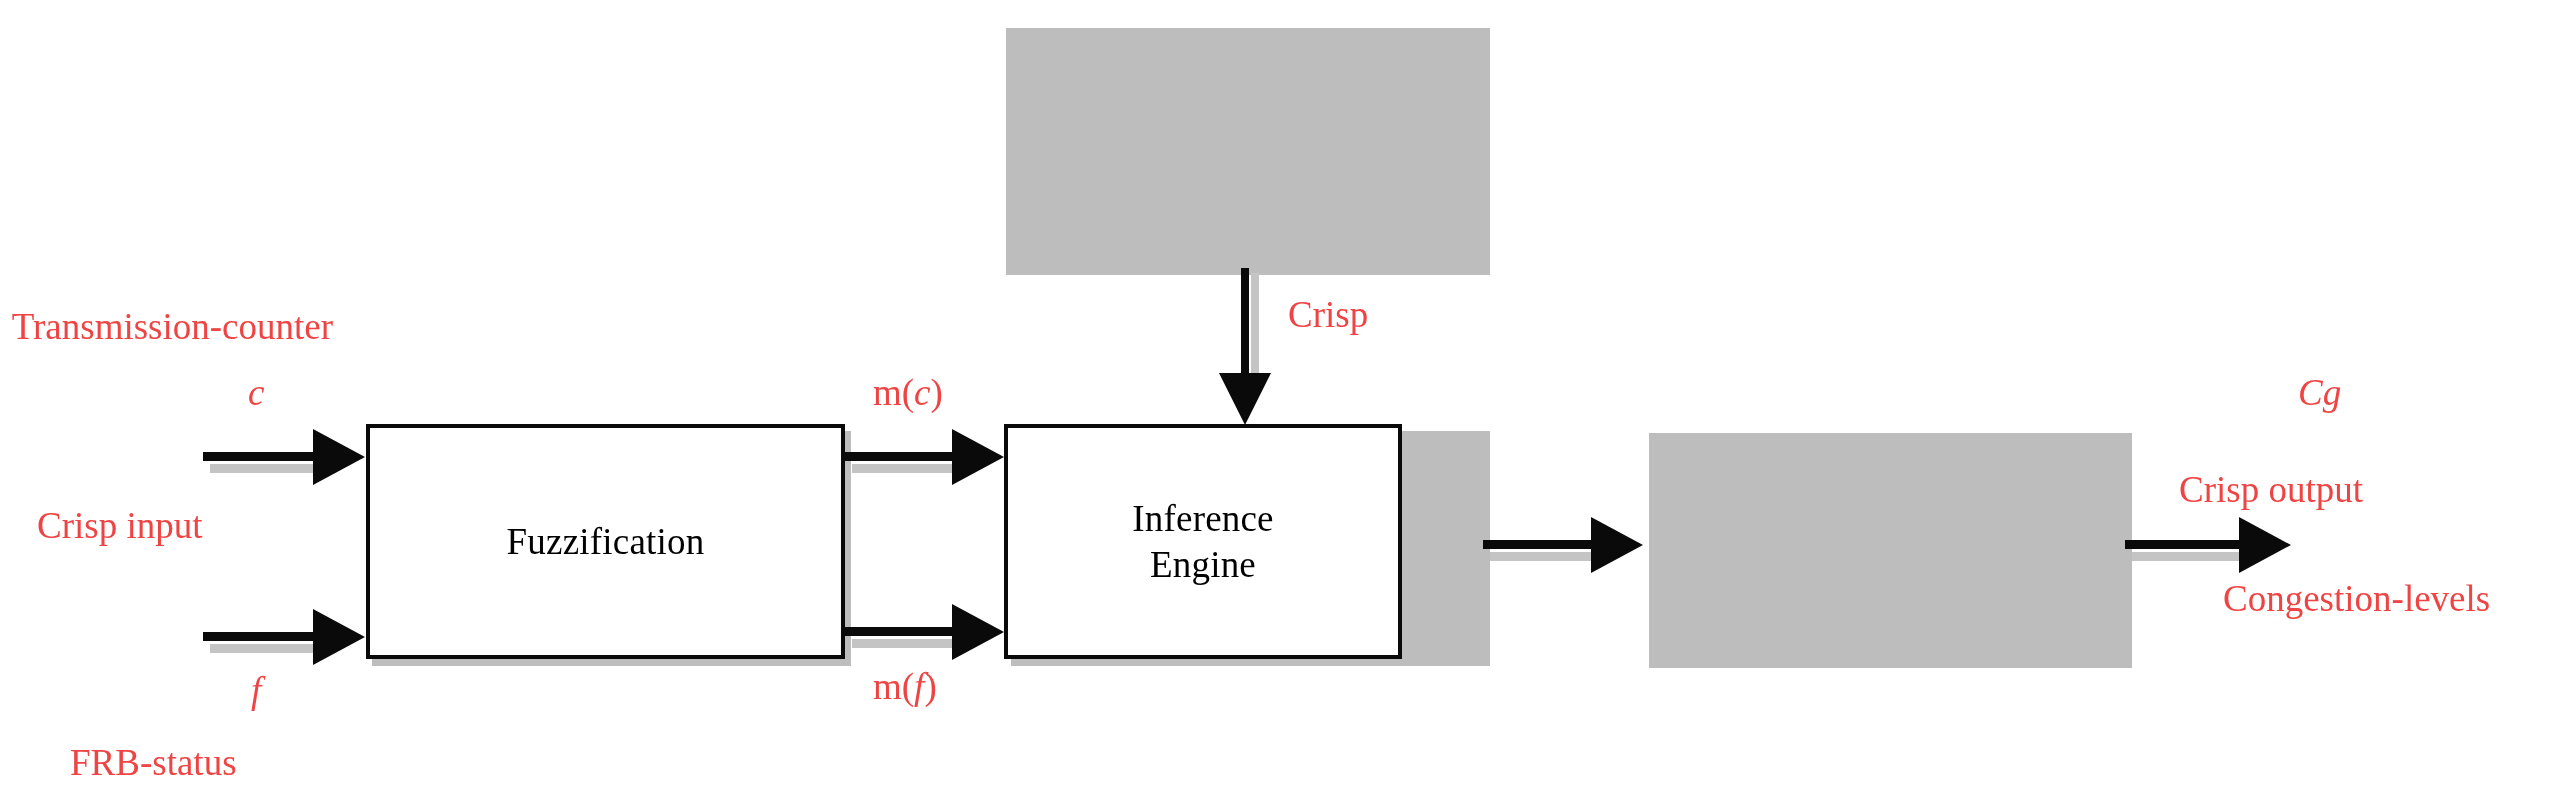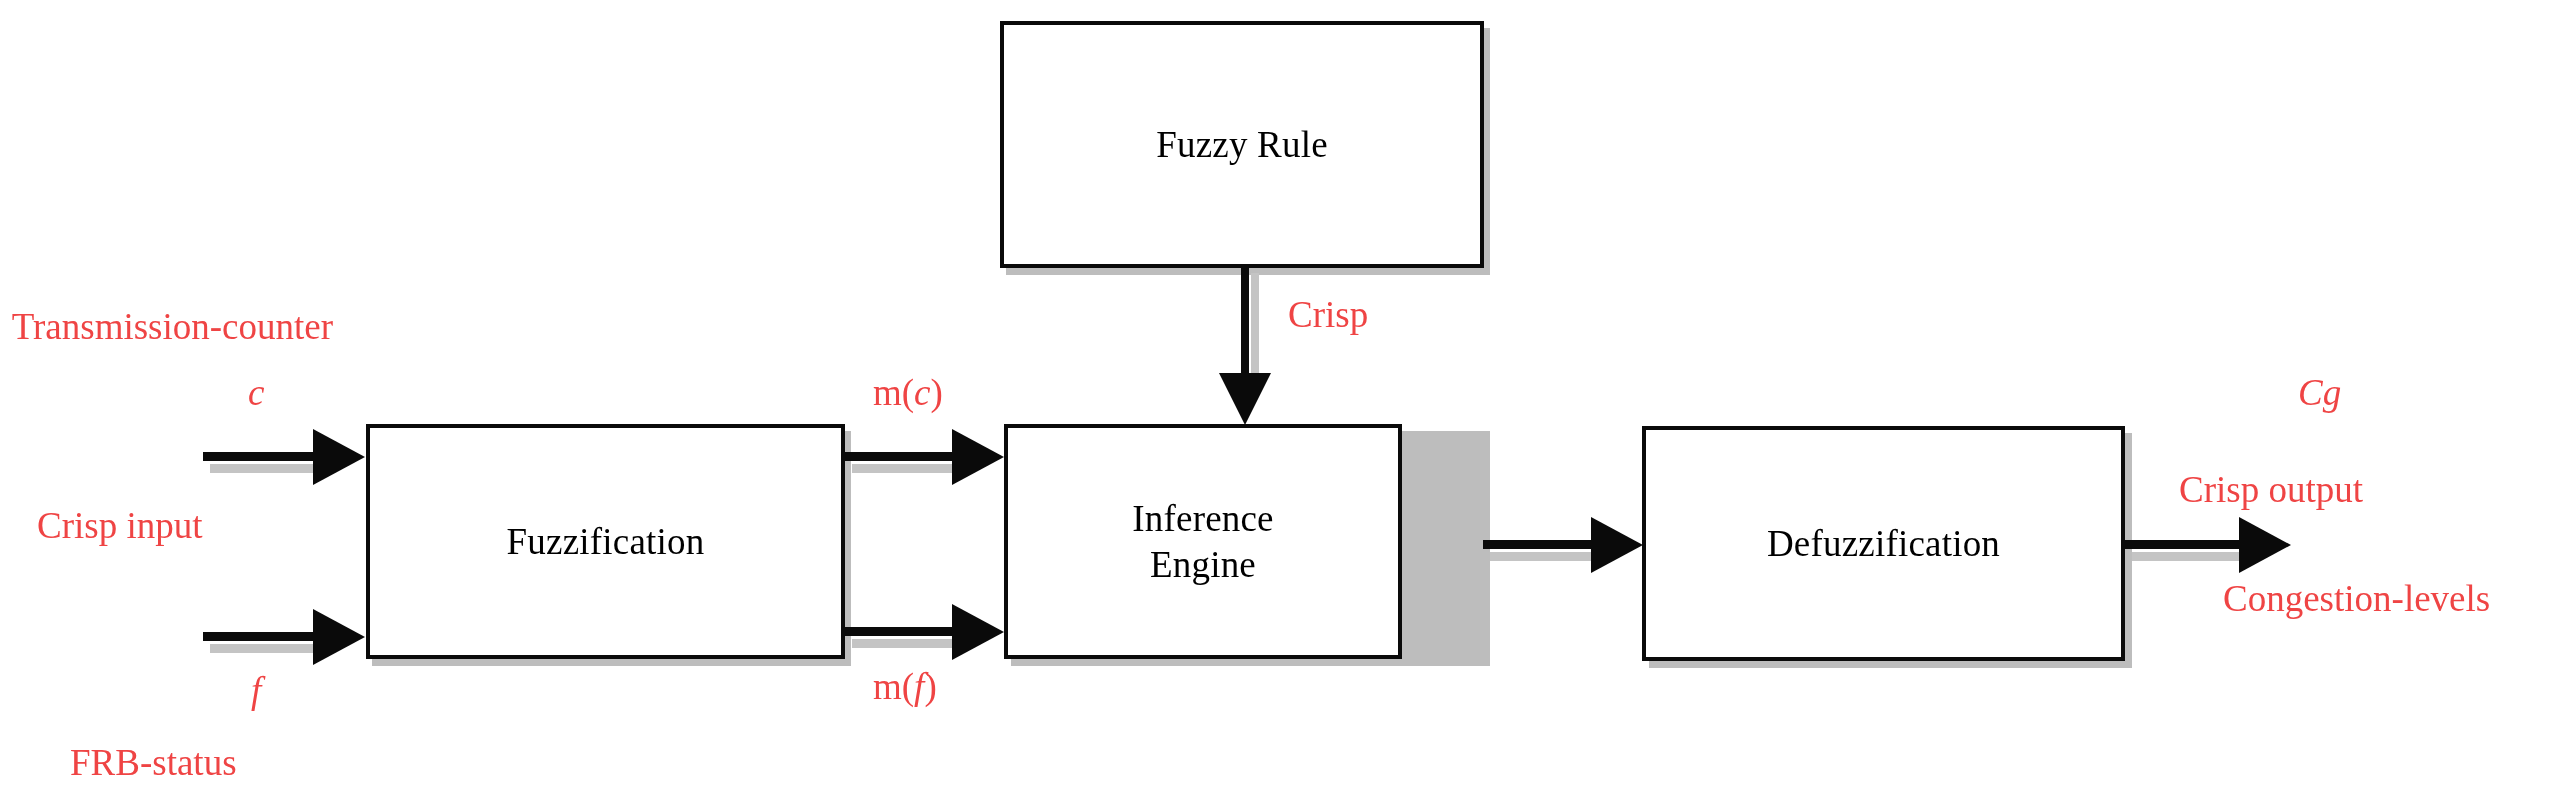--- a/index.html
+++ b/index.html
@@ -104,36 +104,30 @@
 </head>
 <body>
 
 <div id="canvas">
 
   <div class="node-shadow" style="left:1006px; top:28px; width:484px; height:247px;"></div>
   <div class="node-shadow" style="left:372px; top:431px; width:479px; height:235px;"></div>
   <div class="node-shadow" style="left:1011px; top:431px; width:479px; height:235px;"></div>
   <div class="node-shadow" style="left:1649px; top:433px; width:483px; height:235px;"></div>
 
-  <div class="node" style="left:1000px; top:21px; width:484px; height:247px;">
-    <span class="node-label">Fuzzy Rule</span>
-  </div>
 
   <div class="node" style="left:366px; top:424px; width:479px; height:235px;">
     <span class="node-label">Fuzzification</span>
   </div>
 
   <div class="node" style="left:1004px; top:424px; width:398px; height:235px;">
     <span class="node-label">Inference
 Engine</span>
   </div>
 
-  <div class="node" style="left:1642px; top:426px; width:483px; height:235px;">
-    <span class="node-label">Defuzzification</span>
-  </div>
 
   <div class="arrow-h" style="left:203px; top:452px; width:162px;">
     <div class="shaft" style="width:117px;"></div>
     <div class="shaft-shadow" style="width:117px;"></div>
     <div class="head" style="left:110px;"></div>
   </div>
 
   <div class="arrow-h" style="left:203px; top:632px; width:162px;">
     <div class="shaft" style="width:117px;"></div>
     <div class="shaft-shadow" style="width:117px;"></div>

